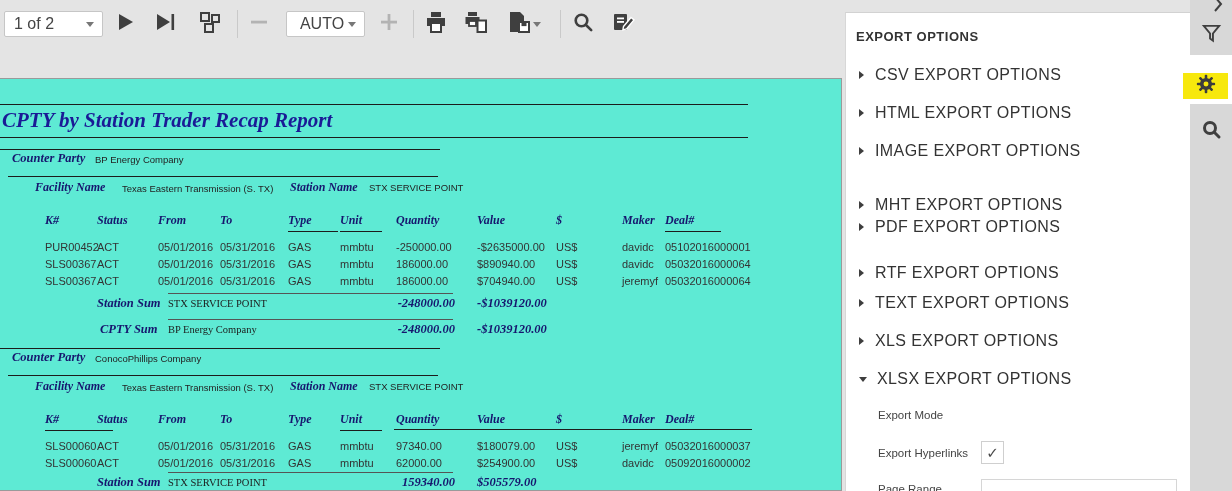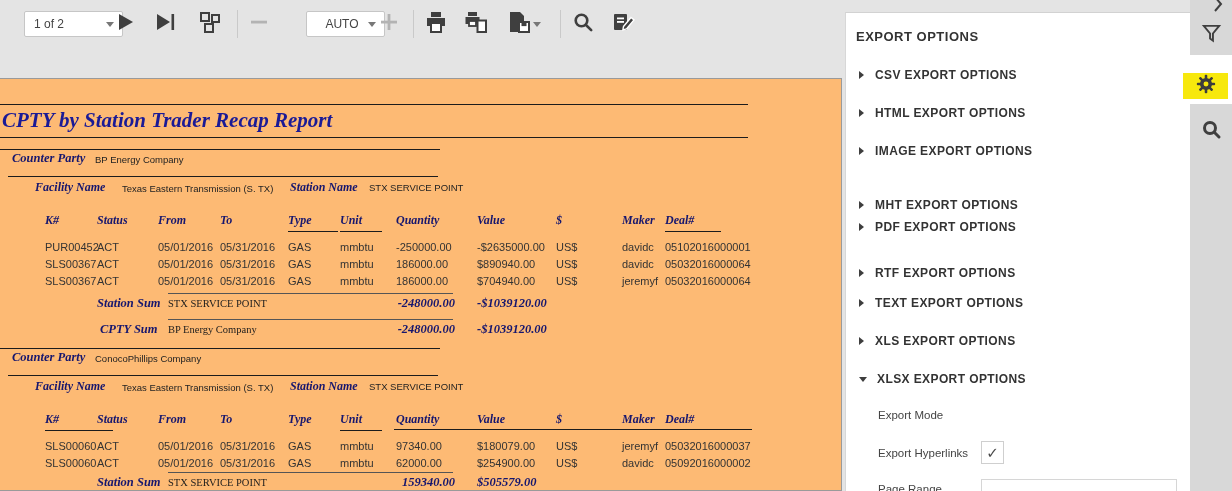--- a/index.html
+++ b/index.html
@@ -2,29 +2,29 @@
 <html><head>
 <meta charset="utf-8">
 <style>
   html,body{margin:0;padding:0;}
   body{width:1232px;height:491px;overflow:hidden;background:#e4e4e4;
        font-family:"Liberation Sans","DejaVu Sans",sans-serif;position:relative;}
   .abs{position:absolute;}
   
   .toolbar{position:absolute;left:0;top:0;width:845px;height:48px;background:#e4e4e4;}
   .combo{position:absolute;height:24px;background:#fff;border:1px solid #c6c6c6;border-radius:2px;
-         display:flex;align-items:center;font-size:12px;color:#444;margin-left:20px;}
+         display:flex;align-items:center;font-size:16px;color:#444;}
   .combo .val{flex:1;padding-left:9px;}
   .caret{width:0;height:0;border-left:4px solid transparent;border-right:4px solid transparent;
          border-top:5px solid #777;margin-right:8px;}
   .tbtn{position:absolute;width:30px;height:30px;top:9px;display:flex;align-items:center;justify-content:center;}
   .tbtn svg{width:24px;height:24px;}
   .sep{position:absolute;top:10px;width:1px;height:28px;background:#c9c9c9;}
   
-  .page{position:absolute;left:0;top:78px;width:842px;height:413px;background:#fdba74;
+  .page{position:absolute;left:0;top:78px;width:842px;height:413px;background:#5eead4;
         border:1px solid #9a9a9a;border-left:none;box-sizing:border-box;}
   .hline{position:absolute;height:1px;background:#1c1c1c;}
   .rtitle{position:absolute;left:2px;top:29px;font-family:"Liberation Serif","DejaVu Serif",serif;
           font-weight:bold;font-style:italic;font-size:21px;color:#1a1a96;white-space:nowrap;}
   .blabel{position:absolute;font-family:"Liberation Serif","DejaVu Serif",serif;font-weight:bold;
           font-style:italic;font-size:12.5px;color:#16166e;white-space:nowrap;}
   .sval{position:absolute;font-size:9.5px;color:#222;white-space:nowrap;}
   .hcell{position:absolute;font-family:"Liberation Serif","DejaVu Serif",serif;font-weight:bold;
          font-style:italic;font-size:12px;color:#16166e;white-space:nowrap;}
   .u{border-bottom:1px solid #1c1c1c;padding-bottom:3px;}
@@ -39,21 +39,21 @@
   
   .panel{position:absolute;left:845px;top:12px;width:345px;height:479px;background:#fff;
          border-top:1px solid #d2d2d2;border-left:1px solid #d7d7d7;box-sizing:border-box;}
   .ptitle{position:absolute;left:10px;top:16px;font-size:13px;font-weight:bold;color:#333;
           letter-spacing:.5px;}
   .pgroup{position:absolute;left:13px;height:15px;display:flex;align-items:center;cursor:pointer;}
   .tri-r{width:0;height:0;border-top:4px solid transparent;border-bottom:4px solid transparent;
          border-left:5px solid #3e3e3e;margin-right:11px;}
   .tri-d{width:0;height:0;border-left:4px solid transparent;border-right:4px solid transparent;
          border-top:5px solid #3e3e3e;margin-right:10px;margin-top:1px;}
-  .pgroup .lbl{font-size:12px;font-weight:bold;color:#333;letter-spacing:.4px;}
+  .pgroup .lbl{font-size:16px;font-weight:normal;color:#333;letter-spacing:.4px;}
   .flabel{position:absolute;left:32px;font-size:11.5px;color:#444;white-space:nowrap;}
   .pselect{position:absolute;left:135px;width:186px;height:22px;background:#fff;border:1px solid #c6c6c6;
            display:flex;align-items:center;font-size:11.5px;color:#333;}
   .pselect .val{flex:1;padding-left:10px;}
   .pcheck{position:absolute;left:135px;width:21px;height:21px;background:#fff;border:1px solid #cfcfcf;
           display:flex;align-items:center;justify-content:center;font-size:15px;font-weight:bold;color:#4a4a4a;}
   .pinput{position:absolute;left:135px;width:194px;height:40px;background:#fff;border:1px solid #d6d6d6;}
   
   .strip{position:absolute;left:1190px;top:0;width:42px;height:491px;background:#d8d8d8;}
   .tabwhite{position:absolute;left:0;top:55px;width:42px;height:49px;background:#fff;}

